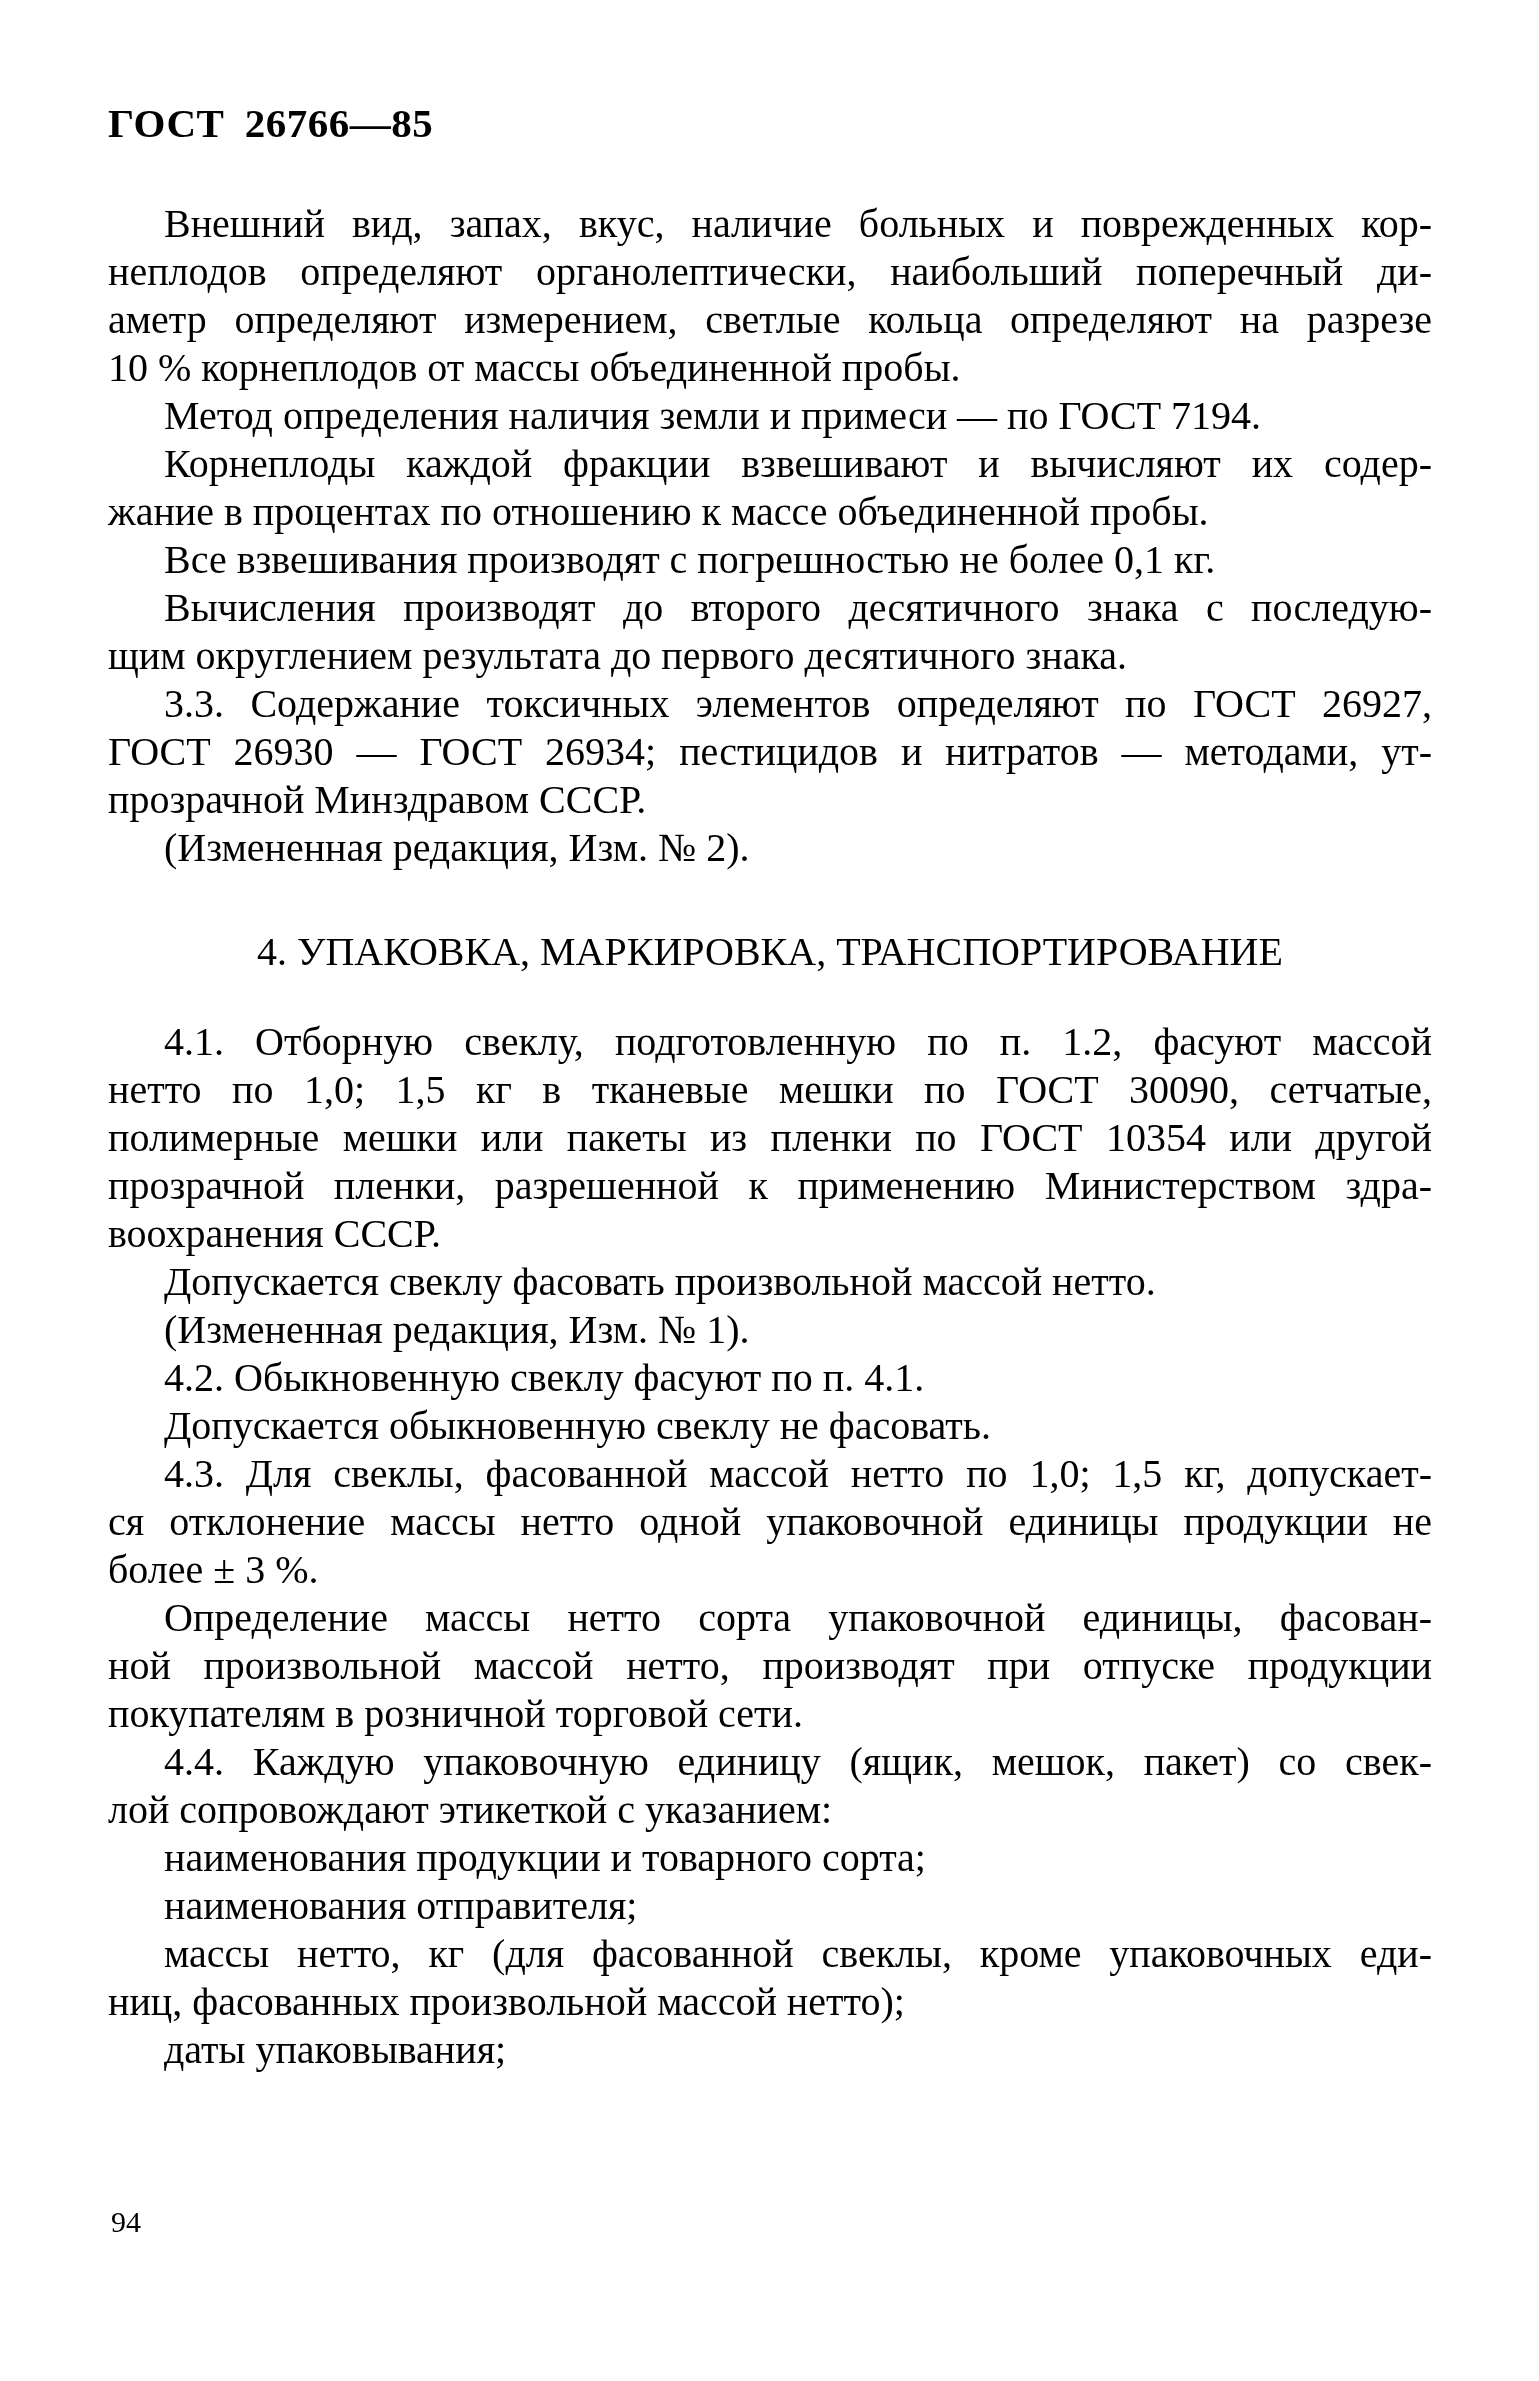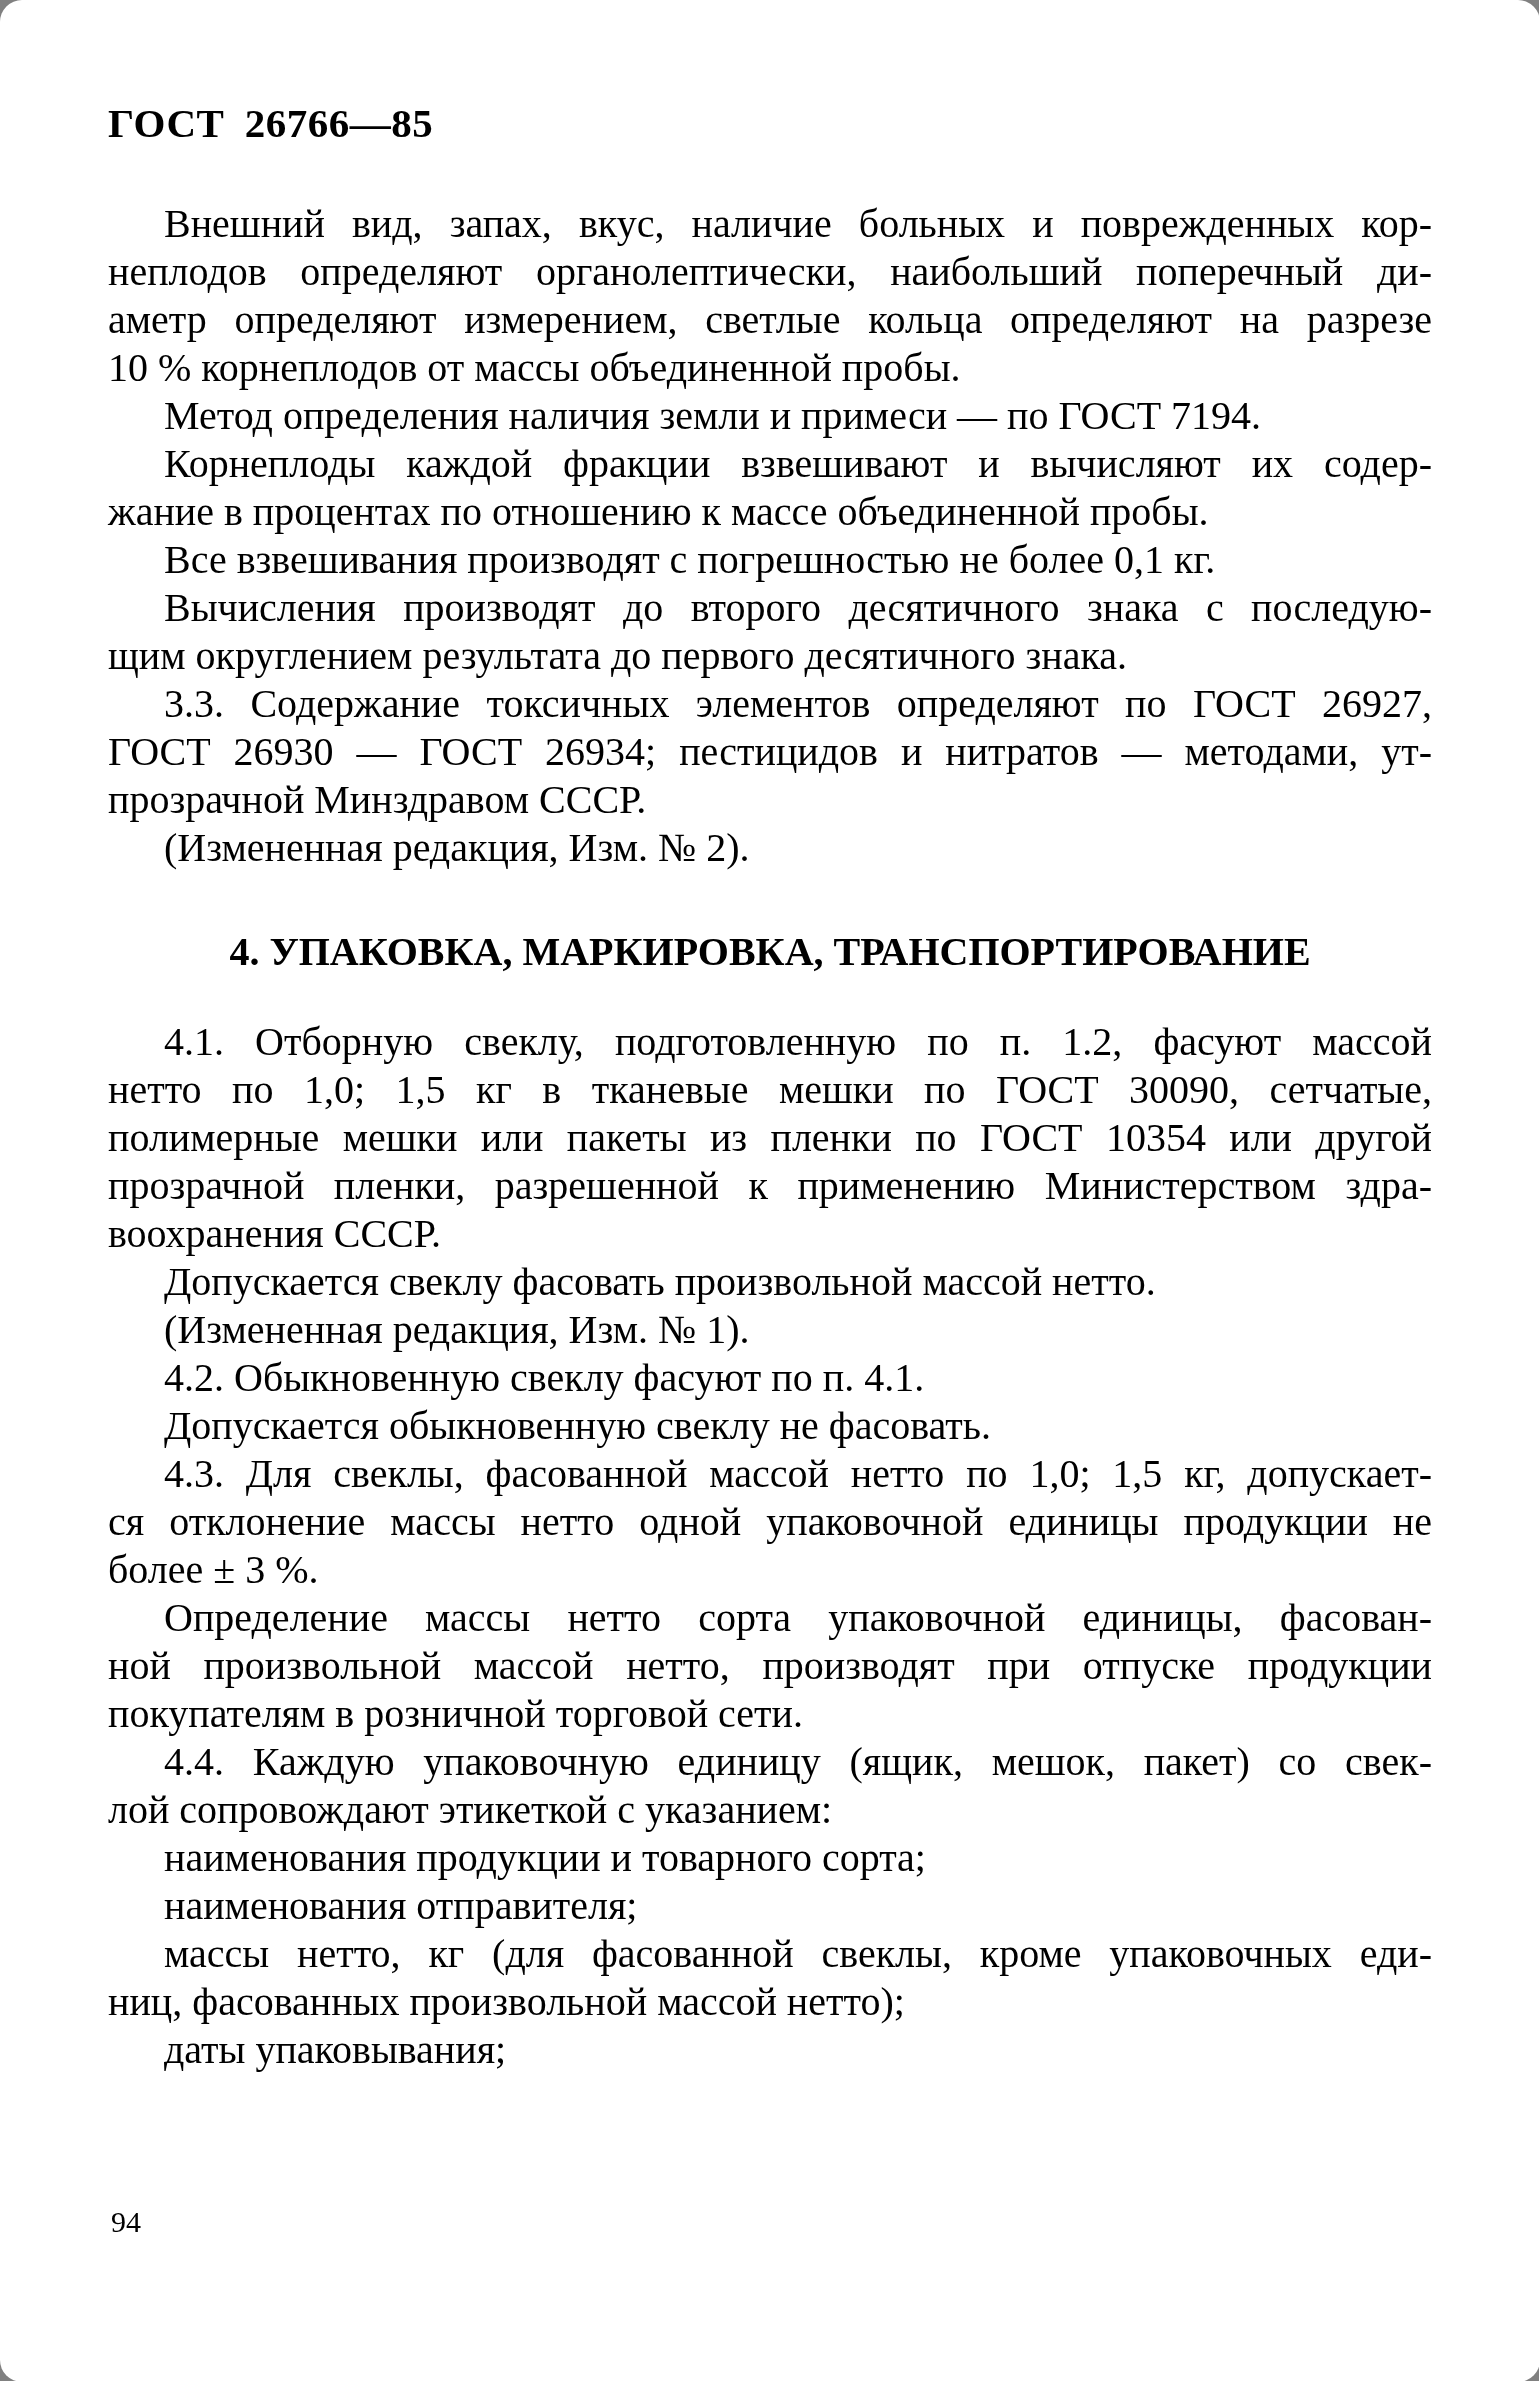--- a/index.html
+++ b/index.html
@@ -9,21 +9,20 @@
   }
   .page {
     position: relative;
     width: 1540px;
     height: 2382px;
     margin: 0 auto;
     background: #ffffff;
     color: #000000;
     font-family: "Liberation Serif", "DejaVu Serif", serif;
     overflow: hidden;
-    border-radius: 22px;
   }
   .doc-header {
     position: absolute;
     left: 108px;
     top: 100px;
     font-size: 41px;
     line-height: 46px;
     font-weight: bold;
     word-spacing: 9.6px;
     letter-spacing: 0.5px;
@@ -44,21 +43,21 @@
     white-space: normal;
   }
   .line.last { text-align-last: left; }
   .line.first { text-indent: 56px; }
   .para.bold .line { font-weight: normal; }
   .para.heading {
     margin-top: 56px;
     margin-bottom: 42px;
   }
   .para.heading .line {
-    font-weight: bold;
+    font-weight: normal;
     text-align: left;
     text-align-last: center;
     text-indent: 0;
   }
   .page-number {
     position: absolute;
     left: 111px;
     top: 2198px;
     font-size: 30px;
     line-height: 48px;

